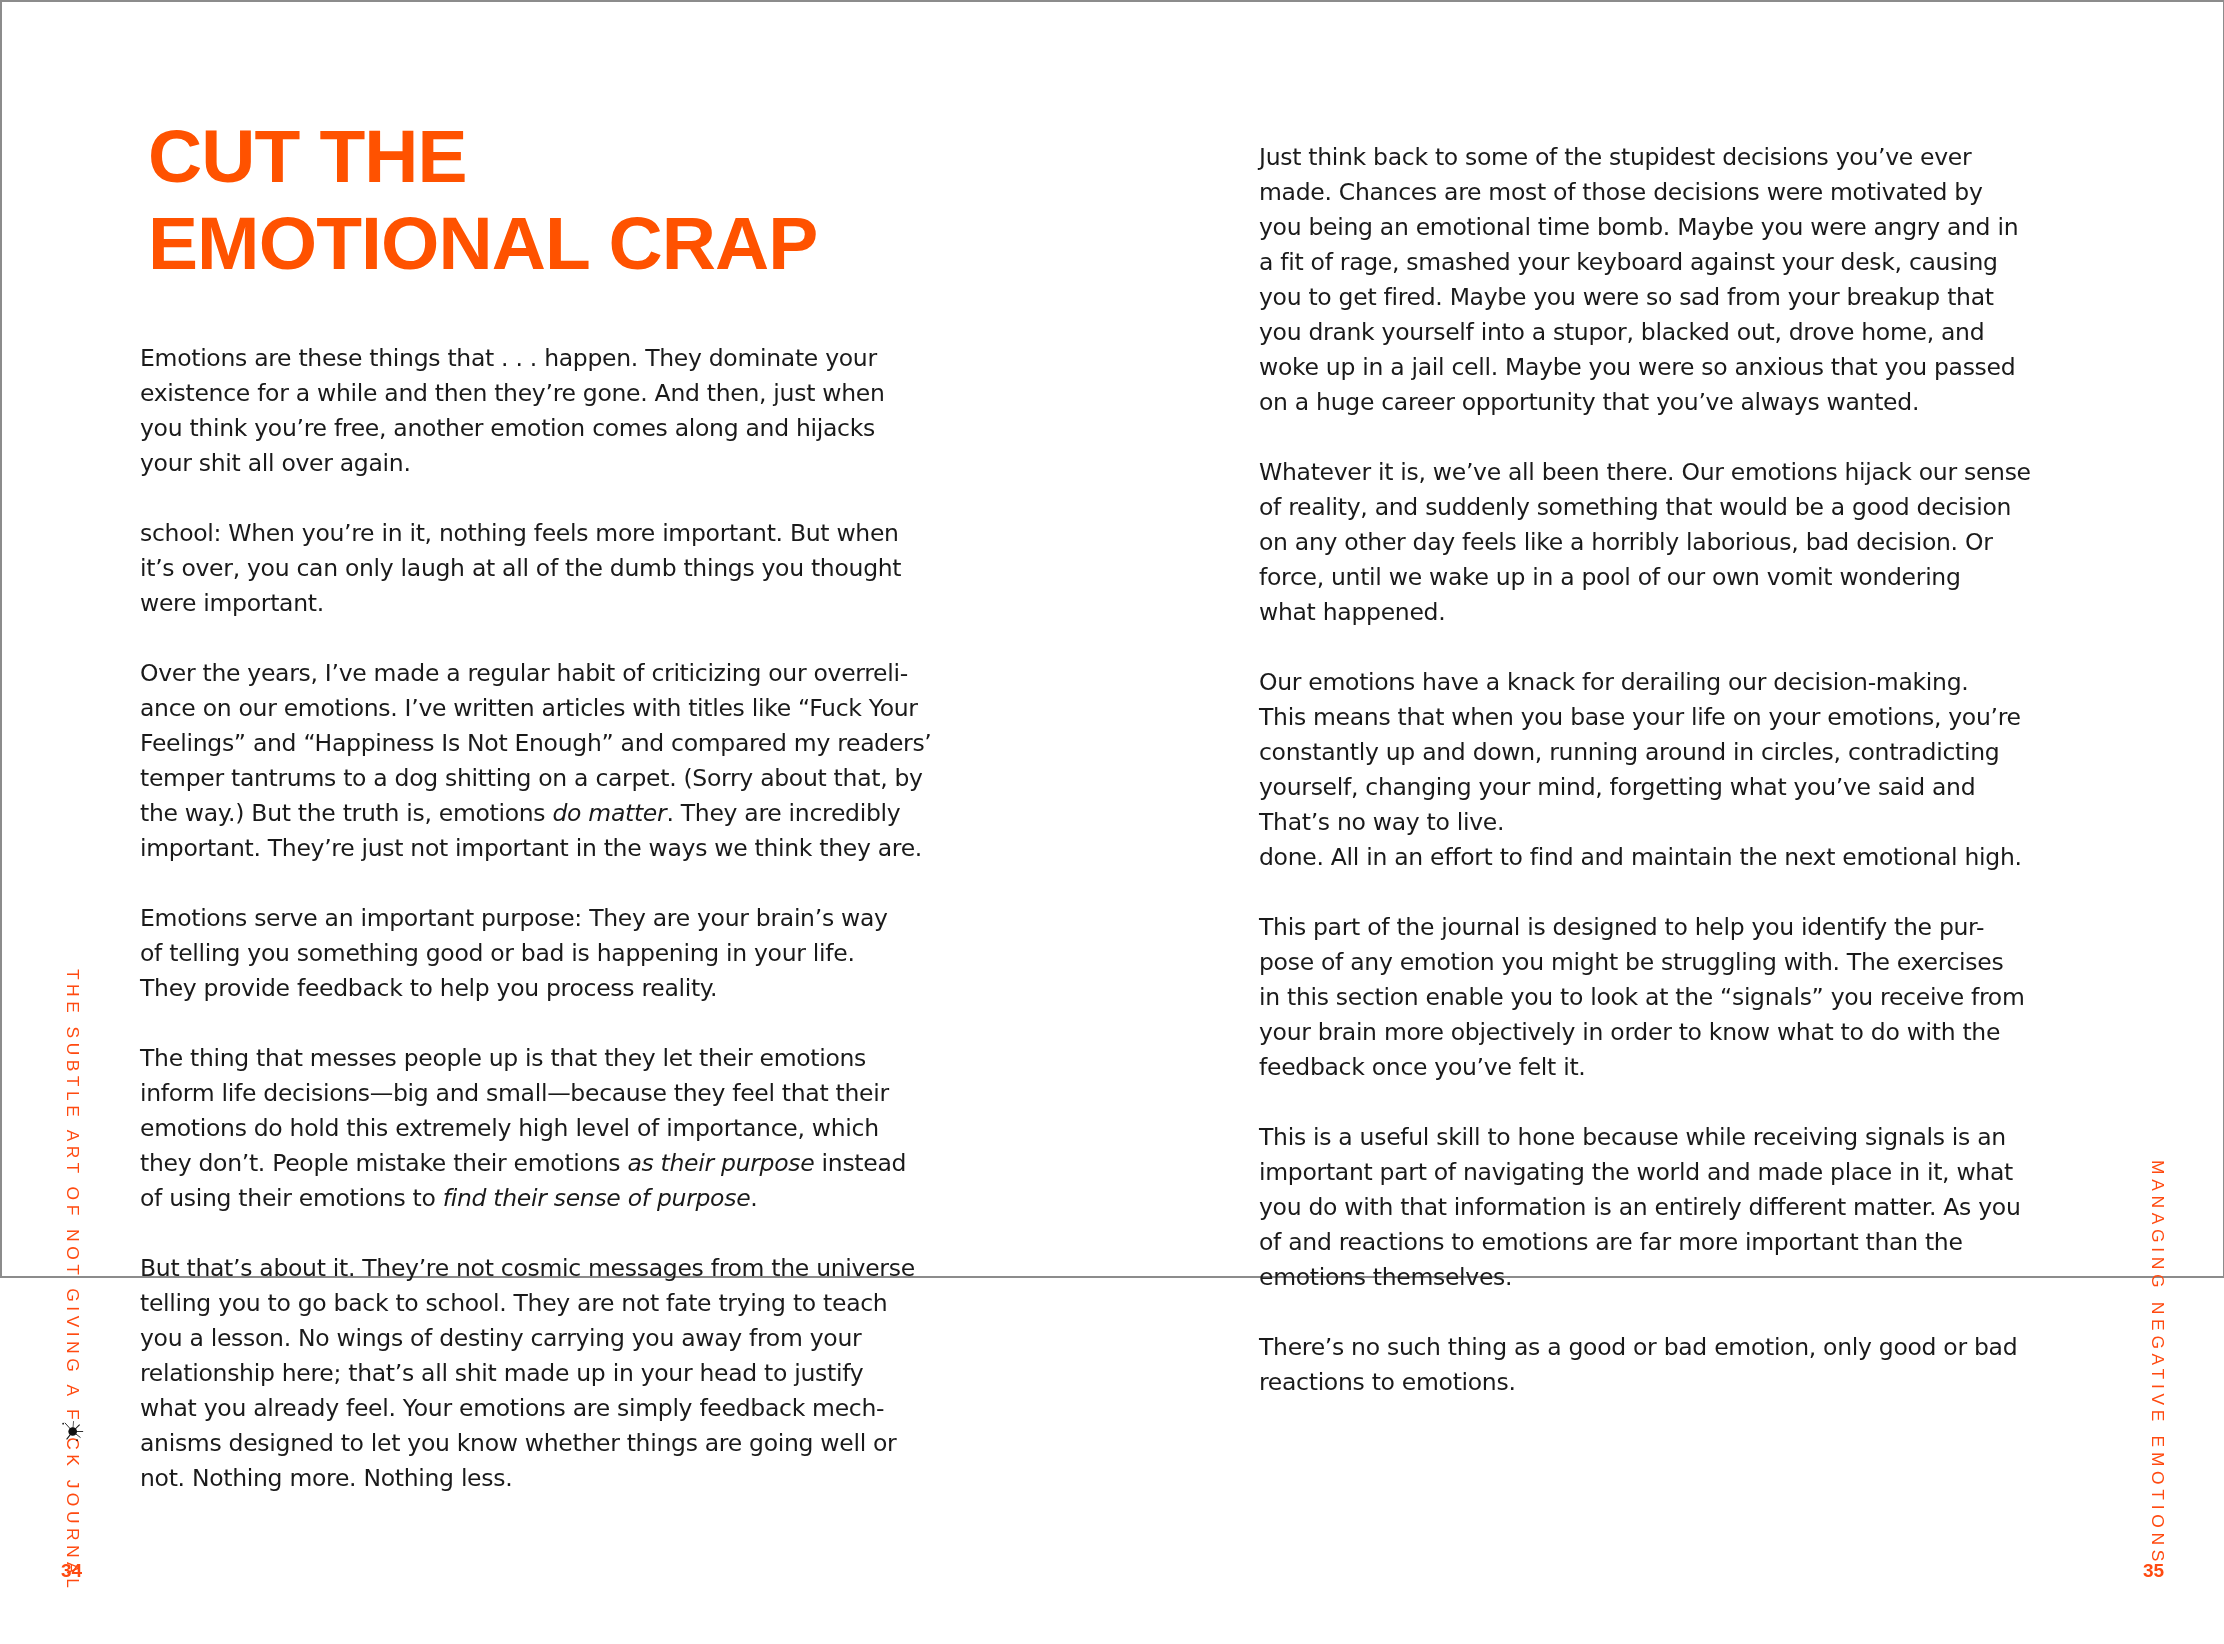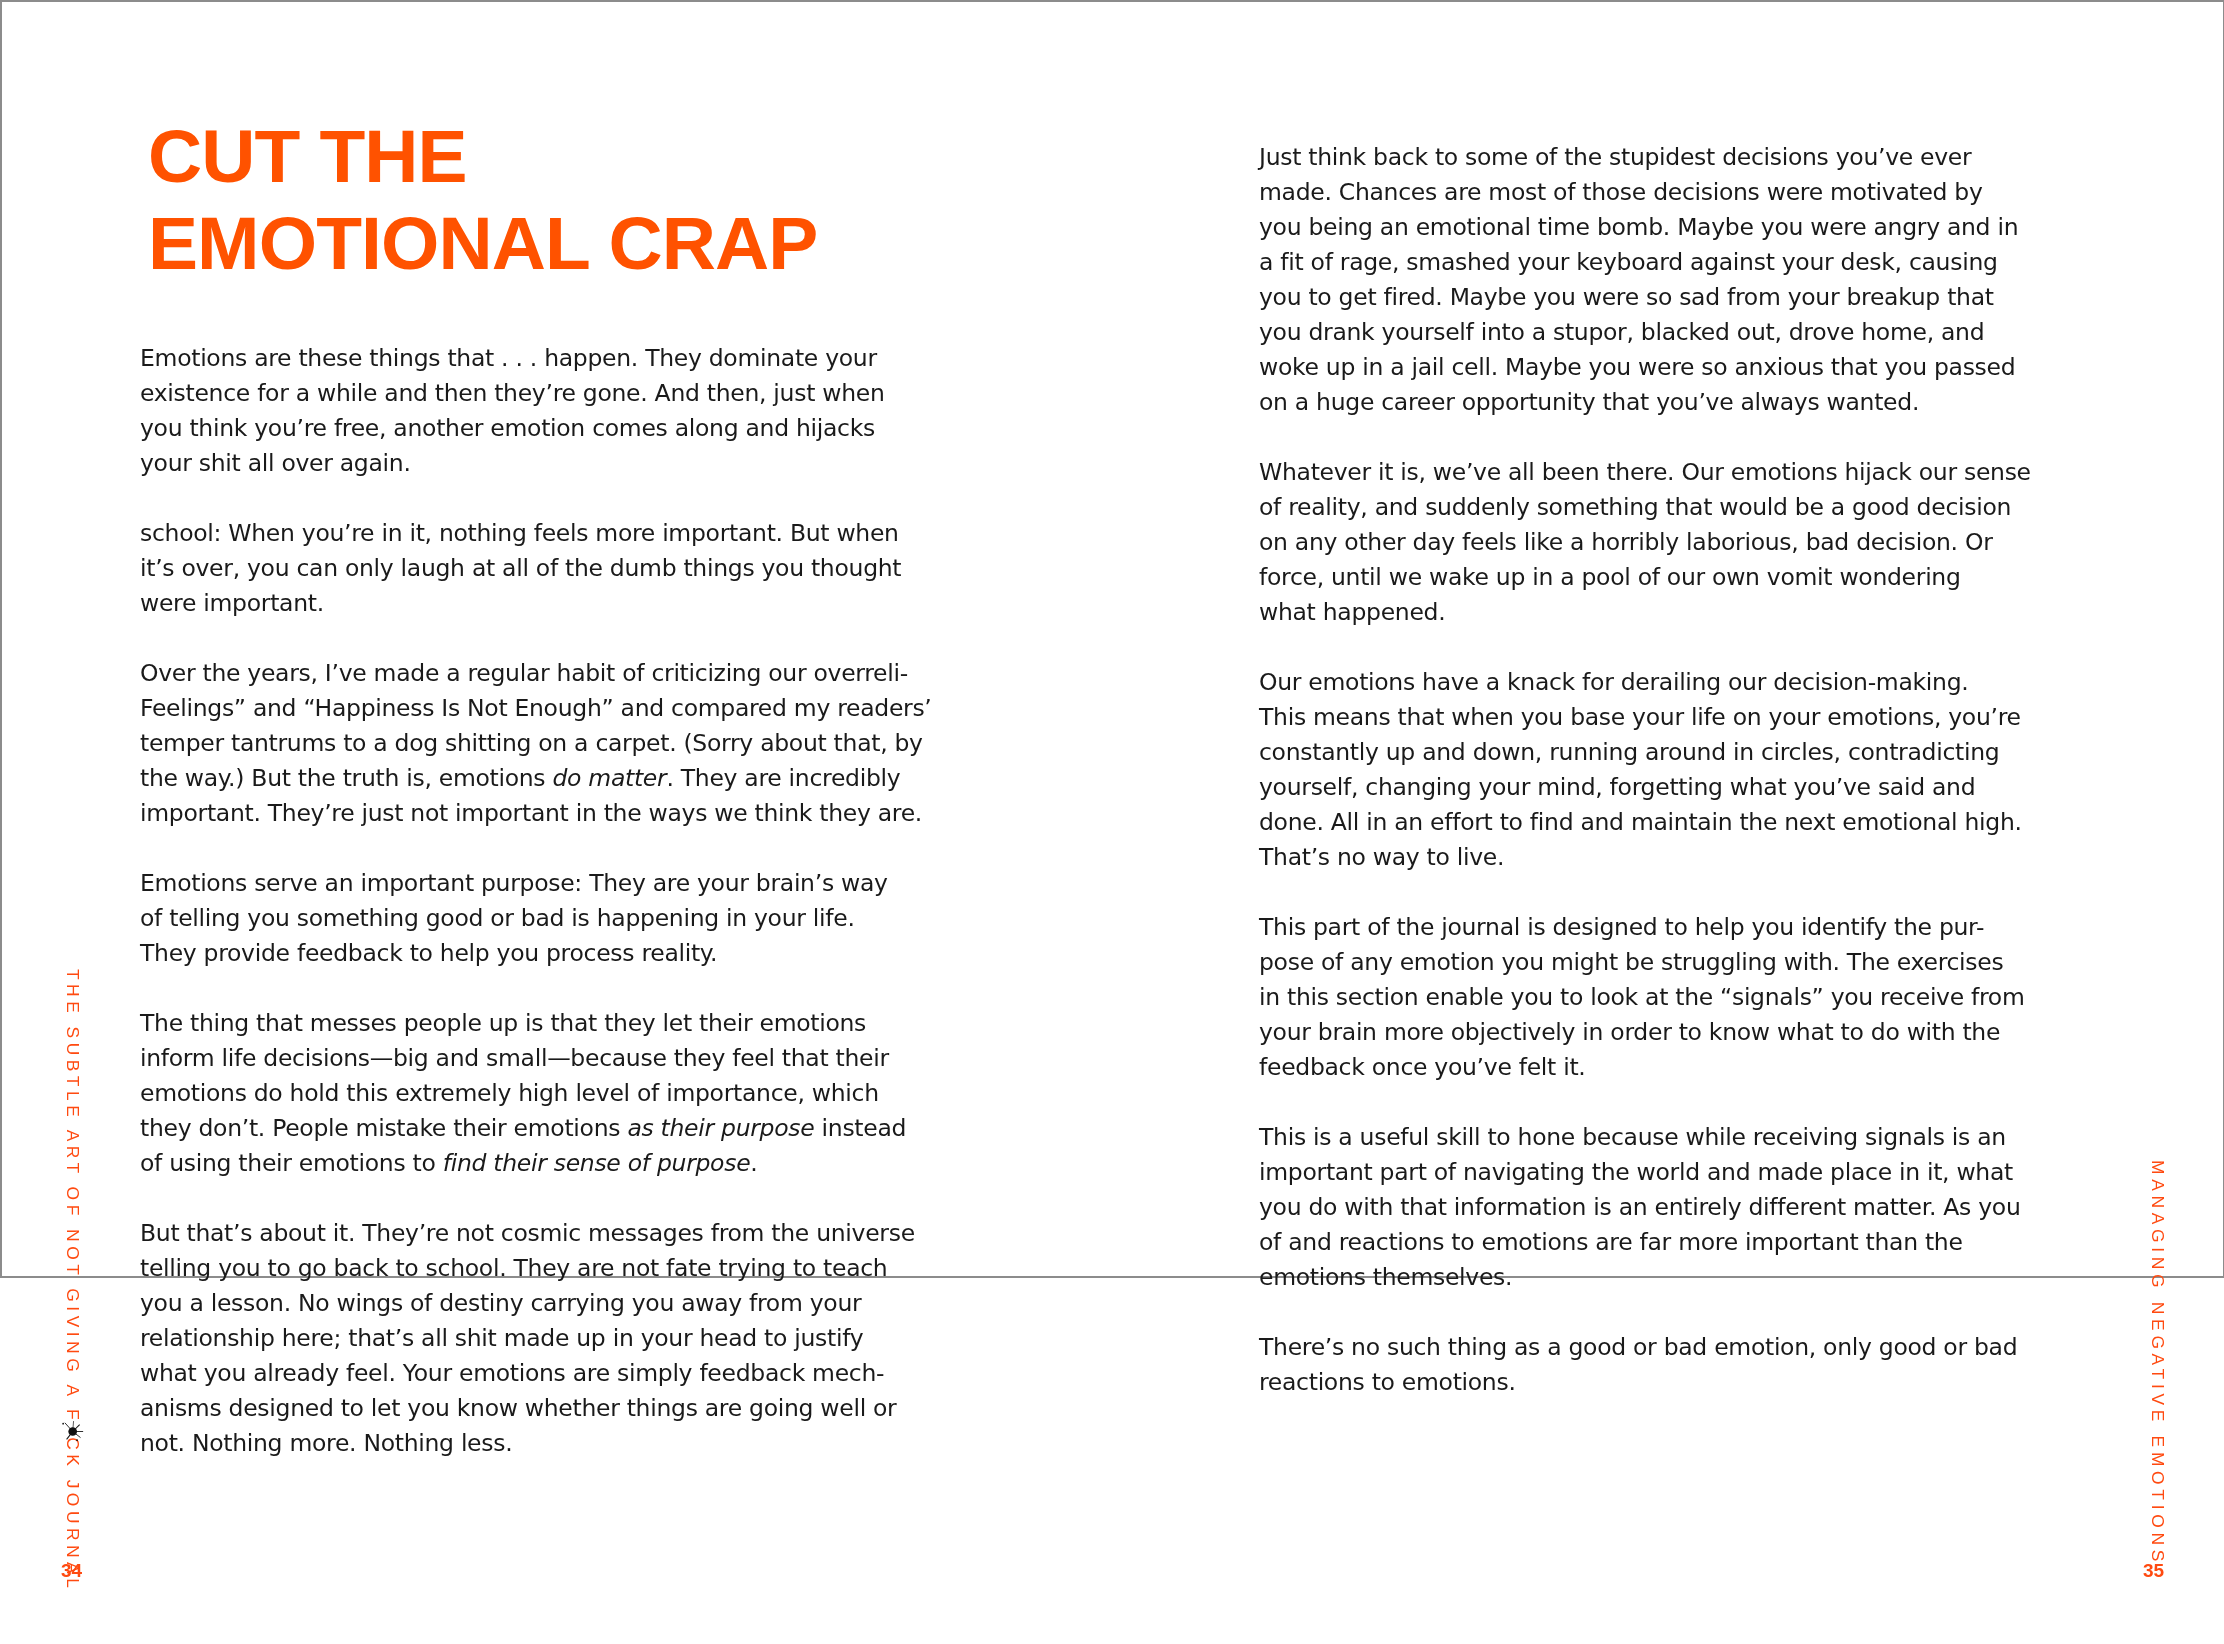--- a/index.html
+++ b/index.html
@@ -112,20 +112,21 @@
           <span class="line">you think you’re free, another emotion comes along and hijacks</span>
           <span class="line">your shit all over again.</span>
         </p>
         <p class="para">
           <span class="line">school: When you’re in it, nothing feels more important. But when</span>
           <span class="line">it’s over, you can only laugh at all of the dumb things you thought</span>
           <span class="line">were important.</span>
         </p>
         <p class="para">
           <span class="line">Over the years, I’ve made a regular habit of criticizing our overreli-</span>
+          <span class="line">ance on our emotions. I’ve written articles with titles like “Fuck Your</span>
           <span class="line">Feelings” and “Happiness Is Not Enough” and compared my readers’</span>
           <span class="line">temper tantrums to a dog shitting on a carpet. (Sorry about that, by</span>
           <span class="line"><span>the way.) But the truth is, emotions </span><em>do matter</em><span>. They are incredibly</span></span>
           <span class="line">important. They’re just not important in the ways we think they are.</span>
         </p>
         <p class="para">
           <span class="line">Emotions serve an important purpose: They are your brain’s way</span>
           <span class="line">of telling you something good or bad is happening in your life.</span>
           <span class="line">They provide feedback to help you process reality.</span>
         </p>
@@ -183,22 +184,22 @@
           <span class="line">of reality, and suddenly something that would be a good decision</span>
           <span class="line">on any other day feels like a horribly laborious, bad decision. Or</span>
           <span class="line">force, until we wake up in a pool of our own vomit wondering</span>
           <span class="line">what happened.</span>
         </p>
         <p class="para">
           <span class="line">Our emotions have a knack for derailing our decision-making.</span>
           <span class="line">This means that when you base your life on your emotions, you’re</span>
           <span class="line">constantly up and down, running around in circles, contradicting</span>
           <span class="line">yourself, changing your mind, forgetting what you’ve said and</span>
+          <span class="line">That’s no way to live.</span>
           <span class="line">done. All in an effort to find and maintain the next emotional high.</span>
-          <span class="line">That’s no way to live.</span>
         </p>
         <p class="para">
           <span class="line">This part of the journal is designed to help you identify the pur-</span>
           <span class="line">pose of any emotion you might be struggling with. The exercises</span>
           <span class="line">in this section enable you to look at the “signals” you receive from</span>
           <span class="line">your brain more objectively in order to know what to do with the</span>
           <span class="line">feedback once you’ve felt it.</span>
         </p>
         <p class="para">
           <span class="line">This is a useful skill to hone because while receiving signals is an</span>

